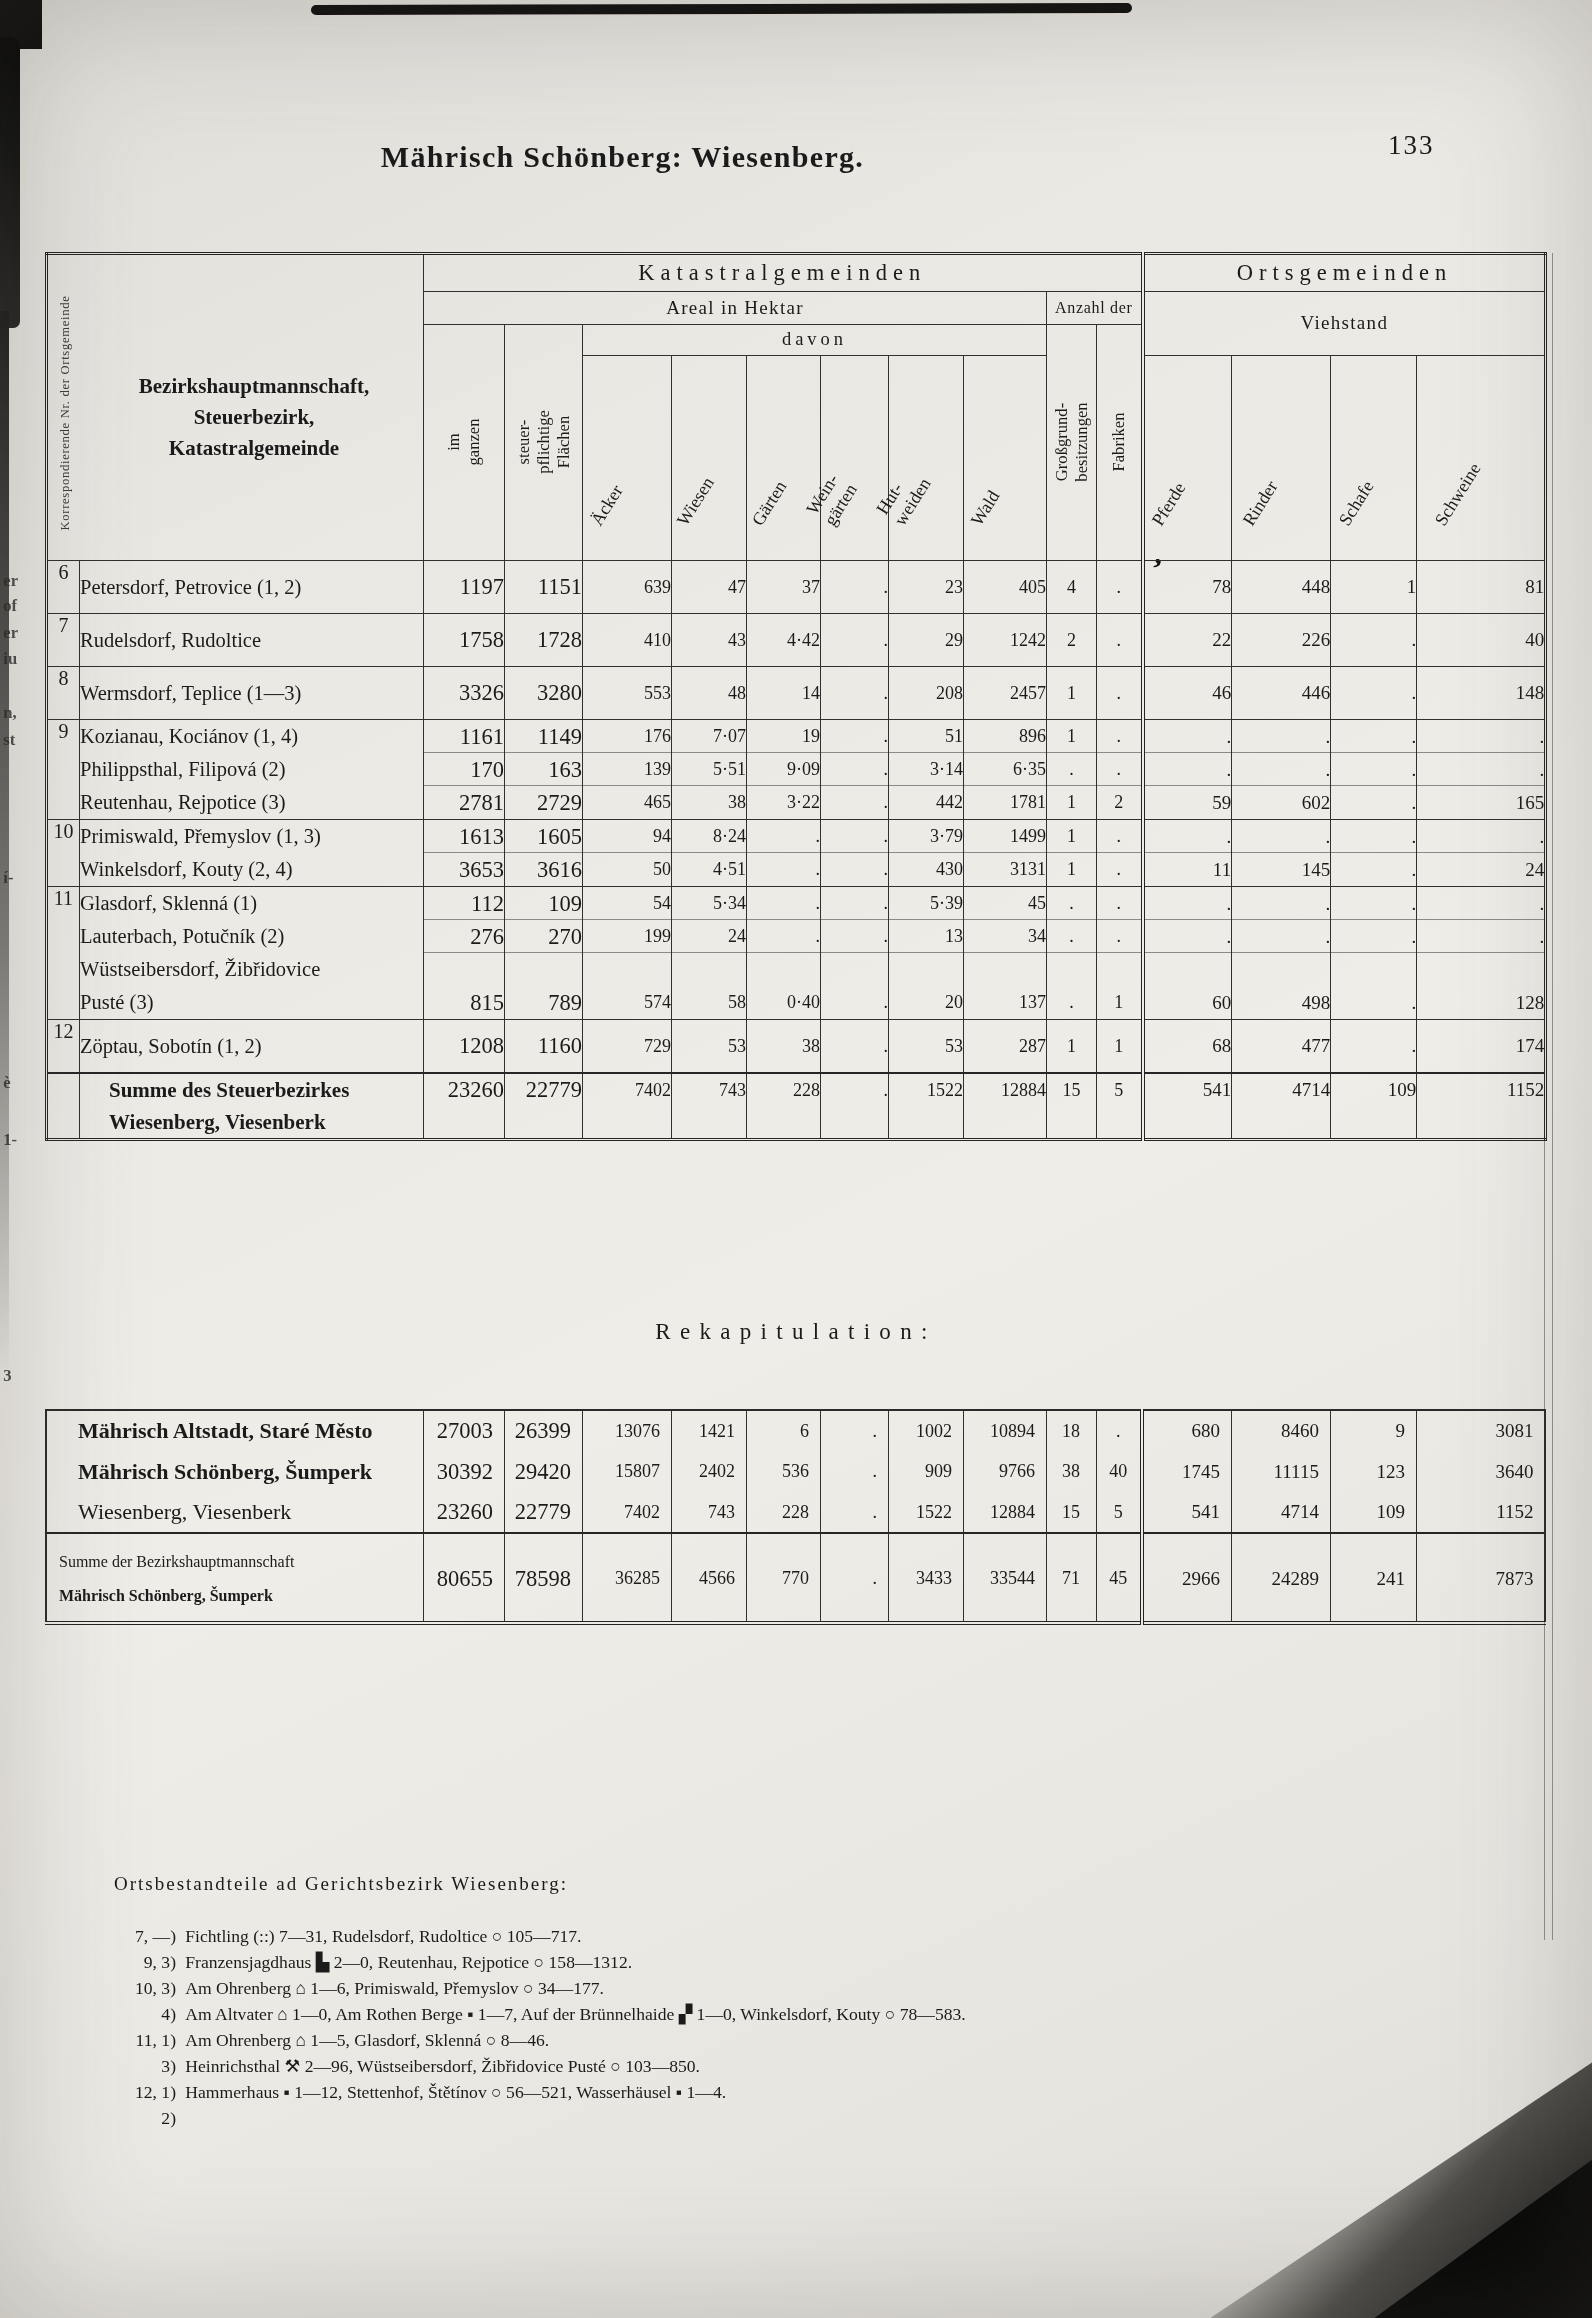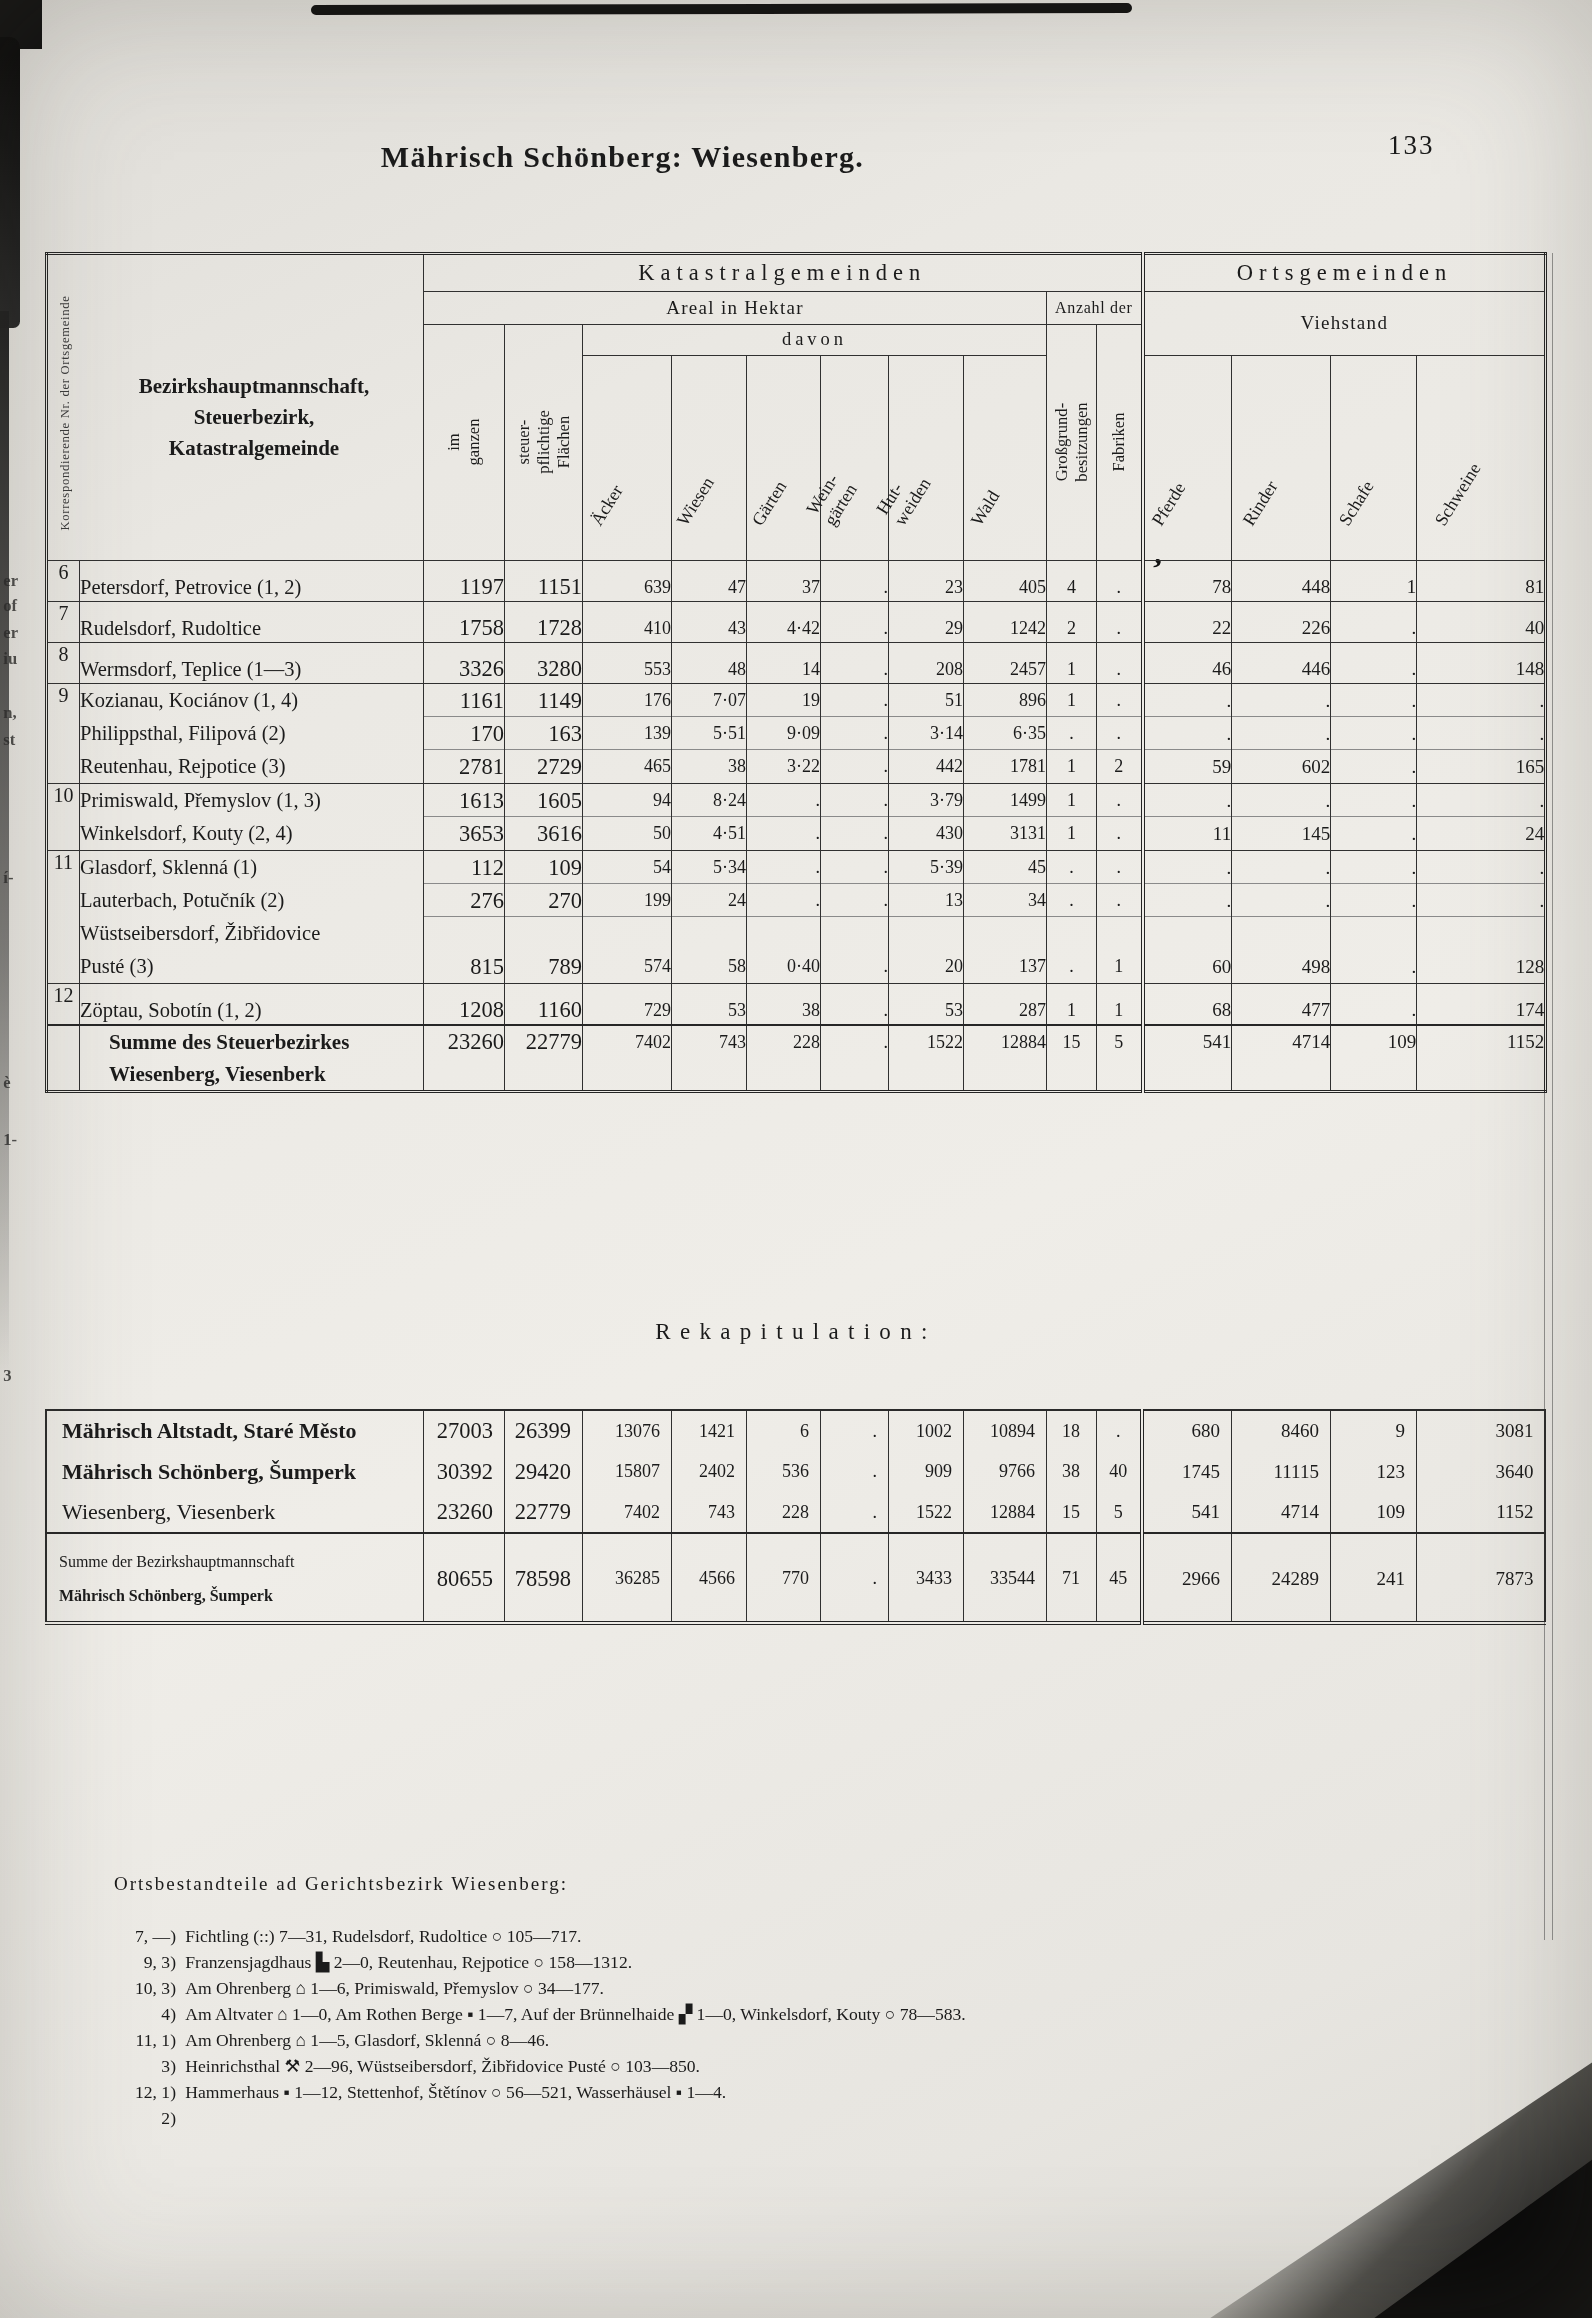--- a/index.html
+++ b/index.html
@@ -38,38 +38,38 @@
   th.slant{position:relative;height:205px}
   th.slant .lab{position:absolute;left:24%;bottom:30.5px;transform-origin:left bottom;transform:rotate(-58deg);white-space:pre-line;font-size:18px;line-height:20.5px;text-align:left}
   th.leftblock{position:relative;vertical-align:top}
   .lh-lines{padding-top:20px;margin-left:37px;text-align:center;font-weight:bold;font-size:21px;line-height:31px}
   .side-label{position:absolute;left:17px;top:52%;transform:translate(-50%,-50%) rotate(-90deg);width:311px;text-align:center;font-size:12.6px;color:#3a3a3a;letter-spacing:0.7px;white-space:nowrap}
 
   #main-body td{vertical-align:top;padding:0}
   .c-num{text-align:center;font-size:20px;padding-top:5.3px}
   .c-name{text-align:left;padding-left:10.6px;font-size:20.5px}
   .name-line,.val-line{height:33px;line-height:33px;white-space:nowrap;overflow:visible}
-  tr.single .name-line,tr.single .val-line{height:40px;line-height:52px}
+  tr.single .name-line,tr.single .val-line{height:52px;line-height:52px}
   .val-line.sep{border-bottom:0.7px solid #8a8a8a}
   .c-val{text-align:right;padding-right:10.6px}
   .c-val.center{text-align:center;padding-right:0}
   .v-big{font-size:22.5px}
   .v-small{font-size:18px}
   .v-mid{font-size:19px}
 
   tr.summe td{border-top:2px solid #262626;vertical-align:bottom;padding-top:22.5px;padding-bottom:6.6px}
   .summe-label div{height:32px;line-height:32px;padding-left:29px;font-size:21px;font-weight:bold;white-space:nowrap}
   tr.summe .val-line{height:32px;line-height:32px}
 
   .rekap-heading{position:absolute;left:0;top:1319px;width:1592px;text-align:center;font-size:23px;letter-spacing:9.3px}
   #rekap-body td{vertical-align:middle;border-top:none;border-bottom:none}
   tr.rk-head td{height:53px}
   .rk-label{text-align:left;padding-left:33px;font-size:21px;font-weight:bold;letter-spacing:4.6px}
   tr.rk-row td{height:41px}
-  .rk-name{text-align:left;padding-left:15px;font-size:22px;white-space:nowrap}
+  .rk-name{text-align:left;padding-left:31px;font-size:22px;white-space:nowrap}
   .rk-name.bold{font-weight:bold}
   tr.rk-summe td{border-top:2px solid #262626 !important;vertical-align:bottom;padding-top:10.6px;padding-bottom:8px}
   .rk-summe-label div{height:34px;line-height:34px;padding-left:12px;font-size:16px;white-space:nowrap}
   .rk-summe-label div.l2{font-weight:bold}
 
   .footnotes{position:absolute;left:98px;top:1873px;width:1404px}
   .fn-heading{font-size:19px;letter-spacing:2px;margin-bottom:28px;padding-left:16px}
   .fn-line{display:flex;font-size:17.6px;line-height:26px}
   .fn-prefix{width:78px;text-align:right;flex:0 0 auto}
   .fn-text{margin-left:9.3px}

